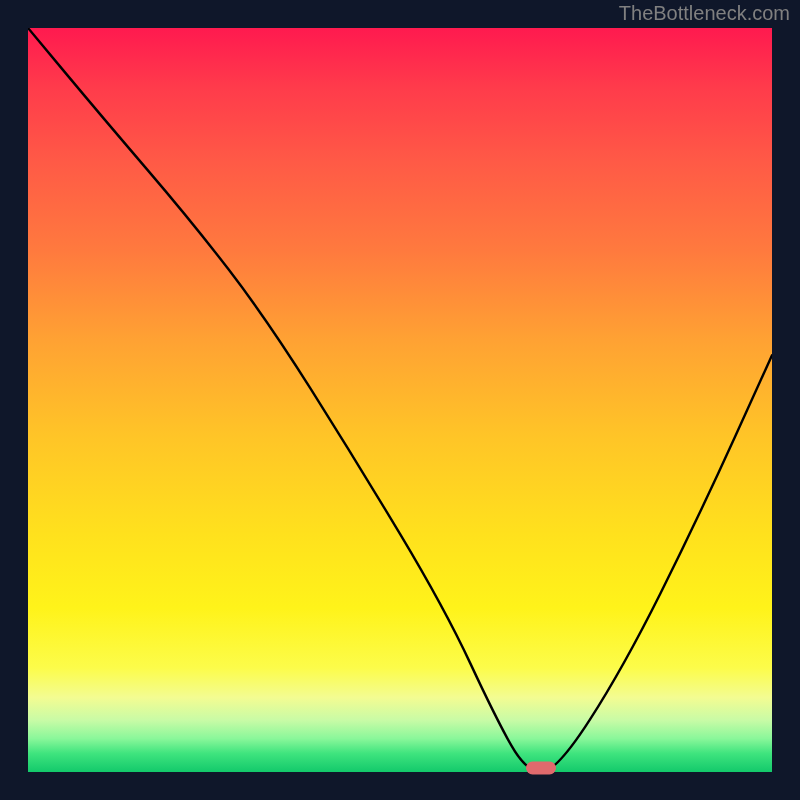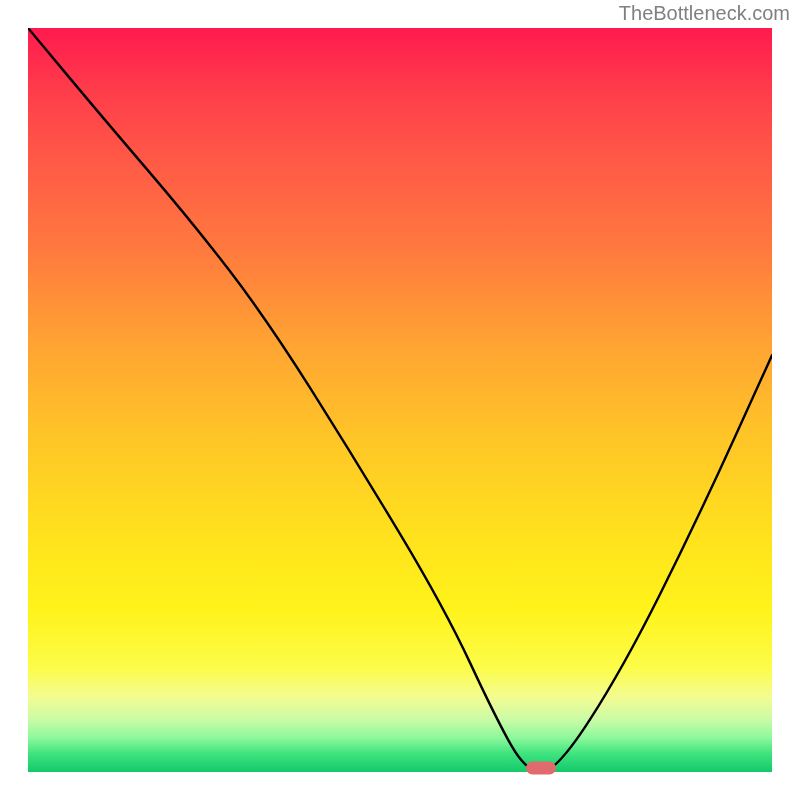--- a/index.html
+++ b/index.html
@@ -7,21 +7,21 @@
     padding: 0;
     width: 800px;
     height: 800px;
     background: #000;
     font-family: Arial, Helvetica, sans-serif;
   }
   .frame {
     position: relative;
     width: 800px;
     height: 800px;
-    background: #ffffff;
+    background: #0f172a;
   }
   .watermark {
     position: absolute;
     top: 2px;
     right: 10px;
     color: #808080;
     font-size: 20px;
     z-index: 10;
   }
   .plot-area {

